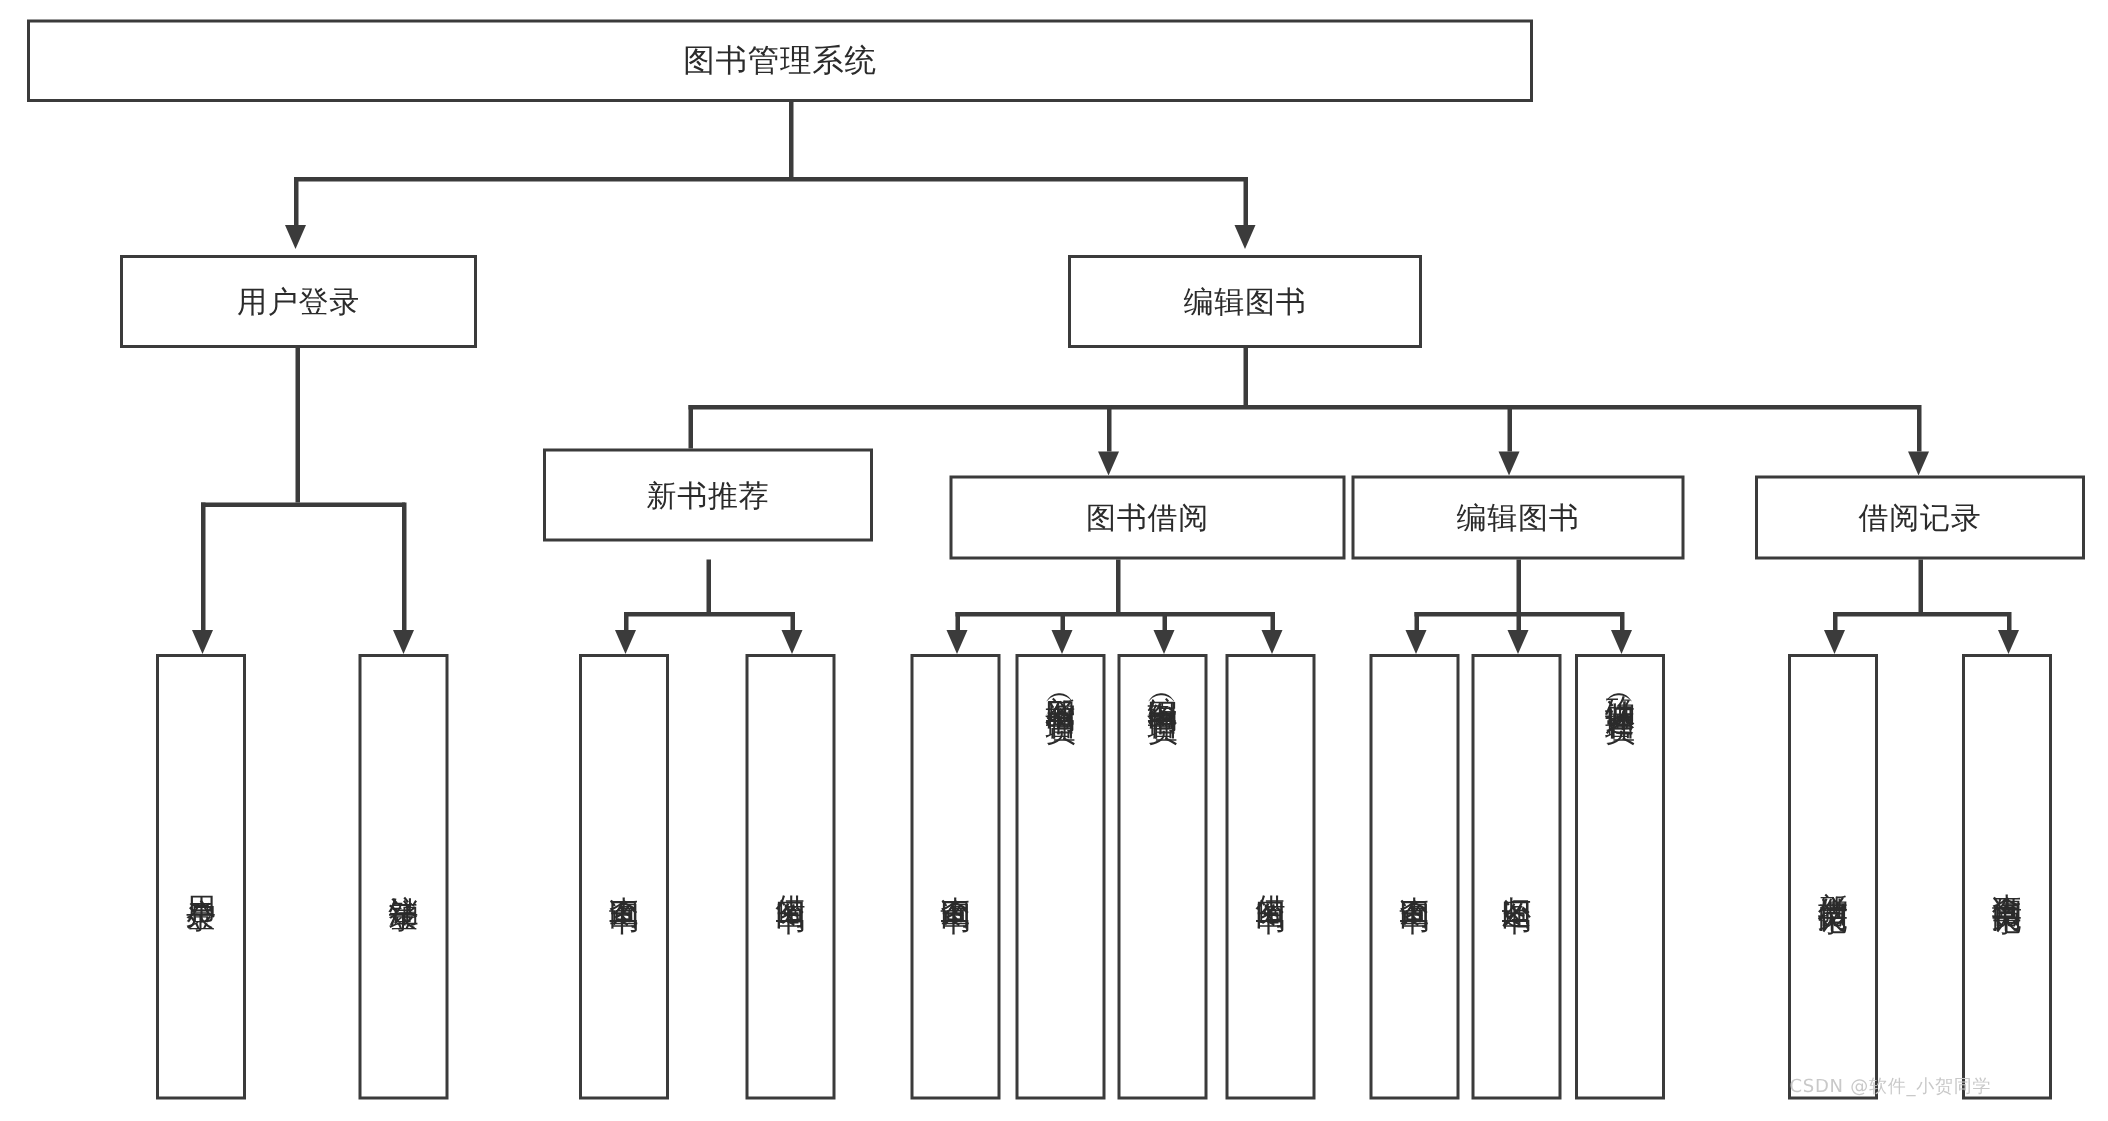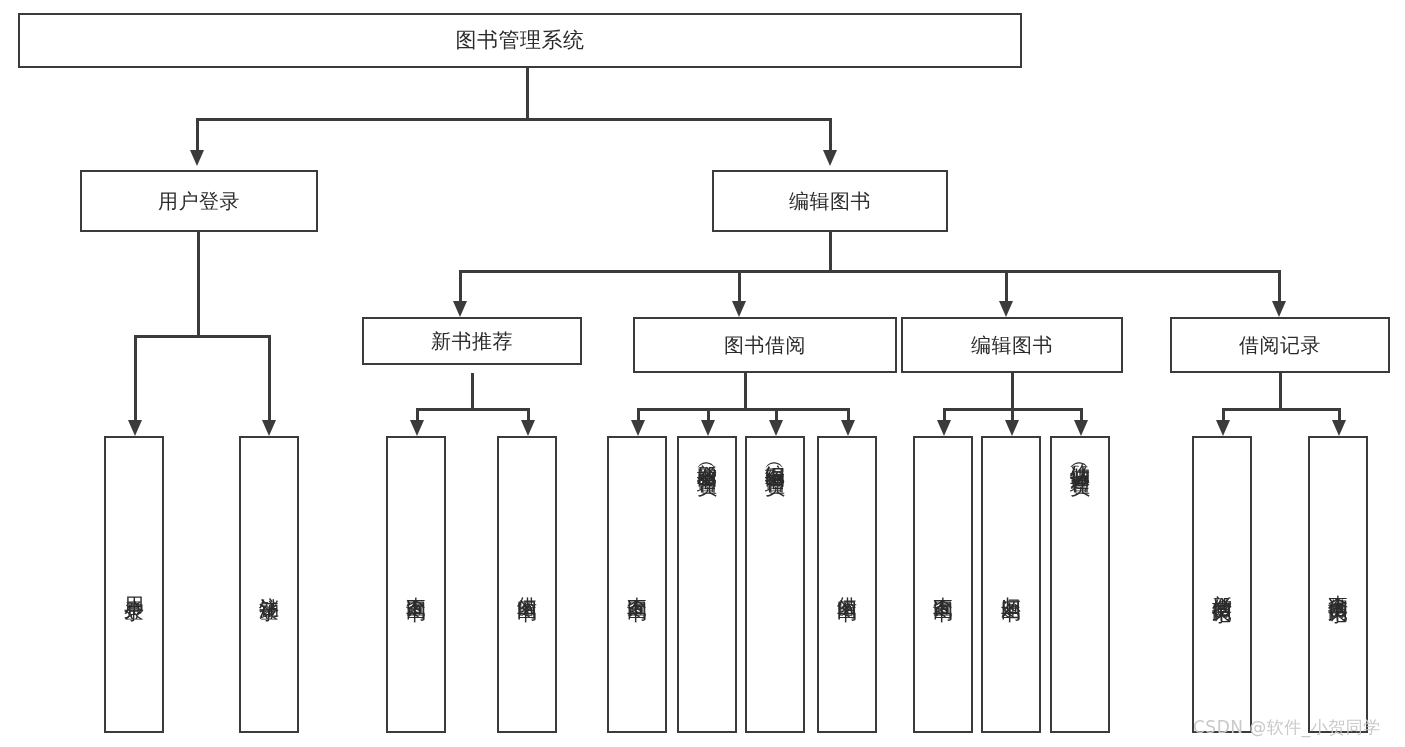--- a/index.html
+++ b/index.html
@@ -73,21 +73,21 @@
     width: 0;
     height: 0;
     border-left: 7px solid transparent;
     border-right: 7px solid transparent;
     border-top: 16px solid #3b3b3b;
   }
 
   
   #watermark {
     position: absolute;
-    font-size: 17px;
+    font-size: 12px;
     color: #c9c9c9;
     white-space: nowrap;
     letter-spacing: 0.5px;
   }
 </style>
 </head>
 <body>
 
 <div id="canvas">
 
@@ -122,21 +122,21 @@
   <div class="hline" style="left:459px; top:270px; width:821px;"></div>
   <div class="vline" style="left:459px; top:270px; height:31px;"></div>
   <div class="arrow" style="left:453px; top:301px;"></div>
   <div class="vline" style="left:738px; top:270px; height:31px;"></div>
   <div class="arrow" style="left:732px; top:301px;"></div>
   <div class="vline" style="left:1005px; top:270px; height:31px;"></div>
   <div class="arrow" style="left:999px; top:301px;"></div>
   <div class="vline" style="left:1278px; top:270px; height:31px;"></div>
   <div class="arrow" style="left:1272px; top:301px;"></div>
 
-  <div class="node lvl3" style="left:362px; top:317px; width:220px; height:48px;">
+  <div class="node lvl3" style="left:362px; top:299px; width:220px; height:62px;">
     <span class="label">新书推荐</span>
   </div>
   <div class="node lvl3" style="left:633px; top:317px; width:264px; height:56px;">
     <span class="label">图书借阅</span>
   </div>
   <div class="node lvl3" style="left:901px; top:317px; width:222px; height:56px;">
     <span class="label">编辑图书</span>
   </div>
   <div class="node lvl3" style="left:1170px; top:317px; width:220px; height:56px;">
     <span class="label">借阅记录</span>

